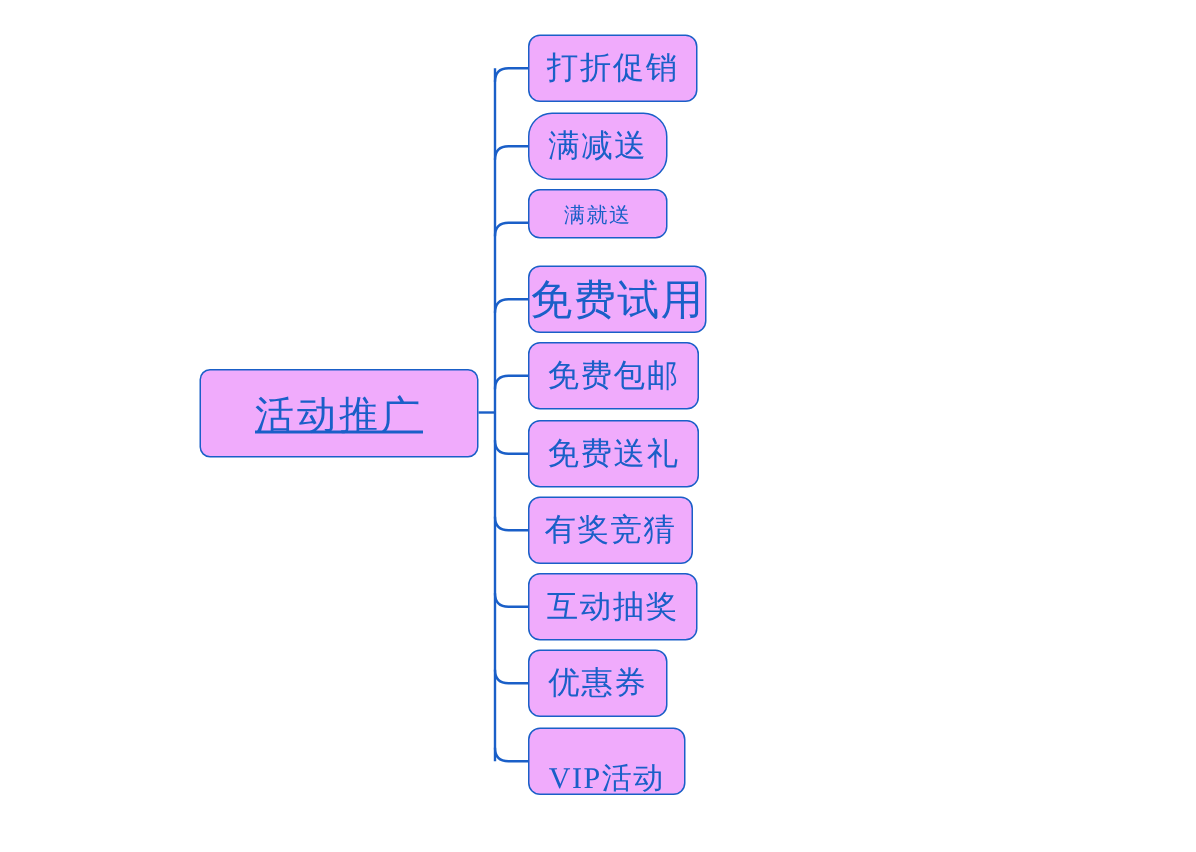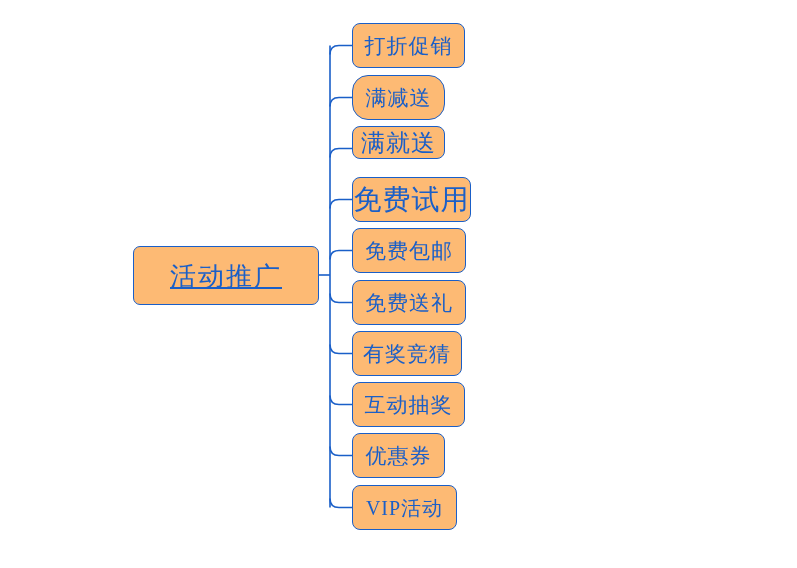--- a/index.html
+++ b/index.html
@@ -24,21 +24,21 @@
   #connectors {
     position: absolute;
     left: 0; top: 0;
     width: 797px;
     height: 568px;
     pointer-events: none;
   }
   .node {
     position: absolute;
     box-sizing: border-box;
-    background: #fdba74;
+    background: #f0abfc;
     display: flex;
     align-items: center;
     justify-content: center;
     white-space: nowrap;
     line-height: 1;
   }
   .root-node {
     border: 1.6px solid #1a5fc8;
     border-radius: 7px;
     color: #1a5fc8;
@@ -79,37 +79,37 @@
   <div class="node root-node" style="left: 133px; top: 246px; width: 186px; height: 59px; font-size: 26px; border-color: rgb(26, 95, 200); color: rgb(26, 95, 200);">
     <span>活动推广</span>
   </div>
 
 <div class="node child-node" style="left: 352px; top: 23px; width: 113px; height: 45px; font-size: 21px; border-color: rgb(26, 95, 200); color: rgb(26, 95, 200);">
       <span>打折促销</span>
     </div>
     <div class="node child-node" style="left: 352px; top: 75px; width: 93px; height: 45px; font-size: 21px; border-color: rgb(26, 95, 200); color: rgb(26, 95, 200); border-radius: 16px;">
       <span>满减送</span>
     </div>
-    <div class="node child-node" style="left: 352px; top: 126px; width: 93px; height: 33px; font-size: 24px; border-color: rgb(26, 95, 200); color: rgb(26, 95, 200);">
+    <div class="node child-node" style="left: 352px; top: 126px; width: 93px; height: 33px; font-size: 14px; border-color: rgb(26, 95, 200); color: rgb(26, 95, 200);">
       <span>满就送</span>
     </div>
     <div class="node child-node" style="left: 352px; top: 177px; width: 119px; height: 45px; font-size: 28px; border-color: rgb(26, 95, 200); color: rgb(26, 95, 200);">
       <span>免费试用</span>
     </div>
     <div class="node child-node" style="left: 352px; top: 228px; width: 114px; height: 45px; font-size: 21px; border-color: rgb(26, 95, 200); color: rgb(26, 95, 200);">
       <span>免费包邮</span>
     </div>
     <div class="node child-node" style="left: 352px; top: 280px; width: 114px; height: 45px; font-size: 21px; border-color: rgb(26, 95, 200); color: rgb(26, 95, 200); text-align: center;">
       <span>免费送礼</span>
     </div>
     <div class="node child-node" style="left: 352px; top: 331px; width: 110px; height: 45px; font-size: 21px; border-color: rgb(26, 95, 200); color: rgb(26, 95, 200);">
       <span>有奖竞猜</span>
     </div>
     <div class="node child-node" style="left: 352px; top: 433px; width: 93px; height: 45px; font-size: 21px; border-color: rgb(26, 95, 200); color: rgb(26, 95, 200);">
       <span>优惠券</span>
     </div>
     <div class="node child-node" style="left: 352px; top: 382px; width: 113px; height: 45px; font-size: 21px; border-color: rgb(26, 95, 200); color: rgb(26, 95, 200);">
       <span>互动抽奖</span>
     </div>
-    <div class="node child-node serif-lead" style="left: 352px; top: 485px; width: 105px; height: 45px; font-size: 20px; border-color: rgb(26, 95, 200); color: rgb(26, 95, 200);">
+    <div class="node child-node serif-lead" style="left: 352px; top: 485px; width: 105px; height: 45px; font-size: 20px; border-color: rgb(26, 95, 200); color: rgb(26, 95, 200); align-items: flex-end;">
       <span>VIP活动</span>
     </div>
   </div>
 
 </body></html>

